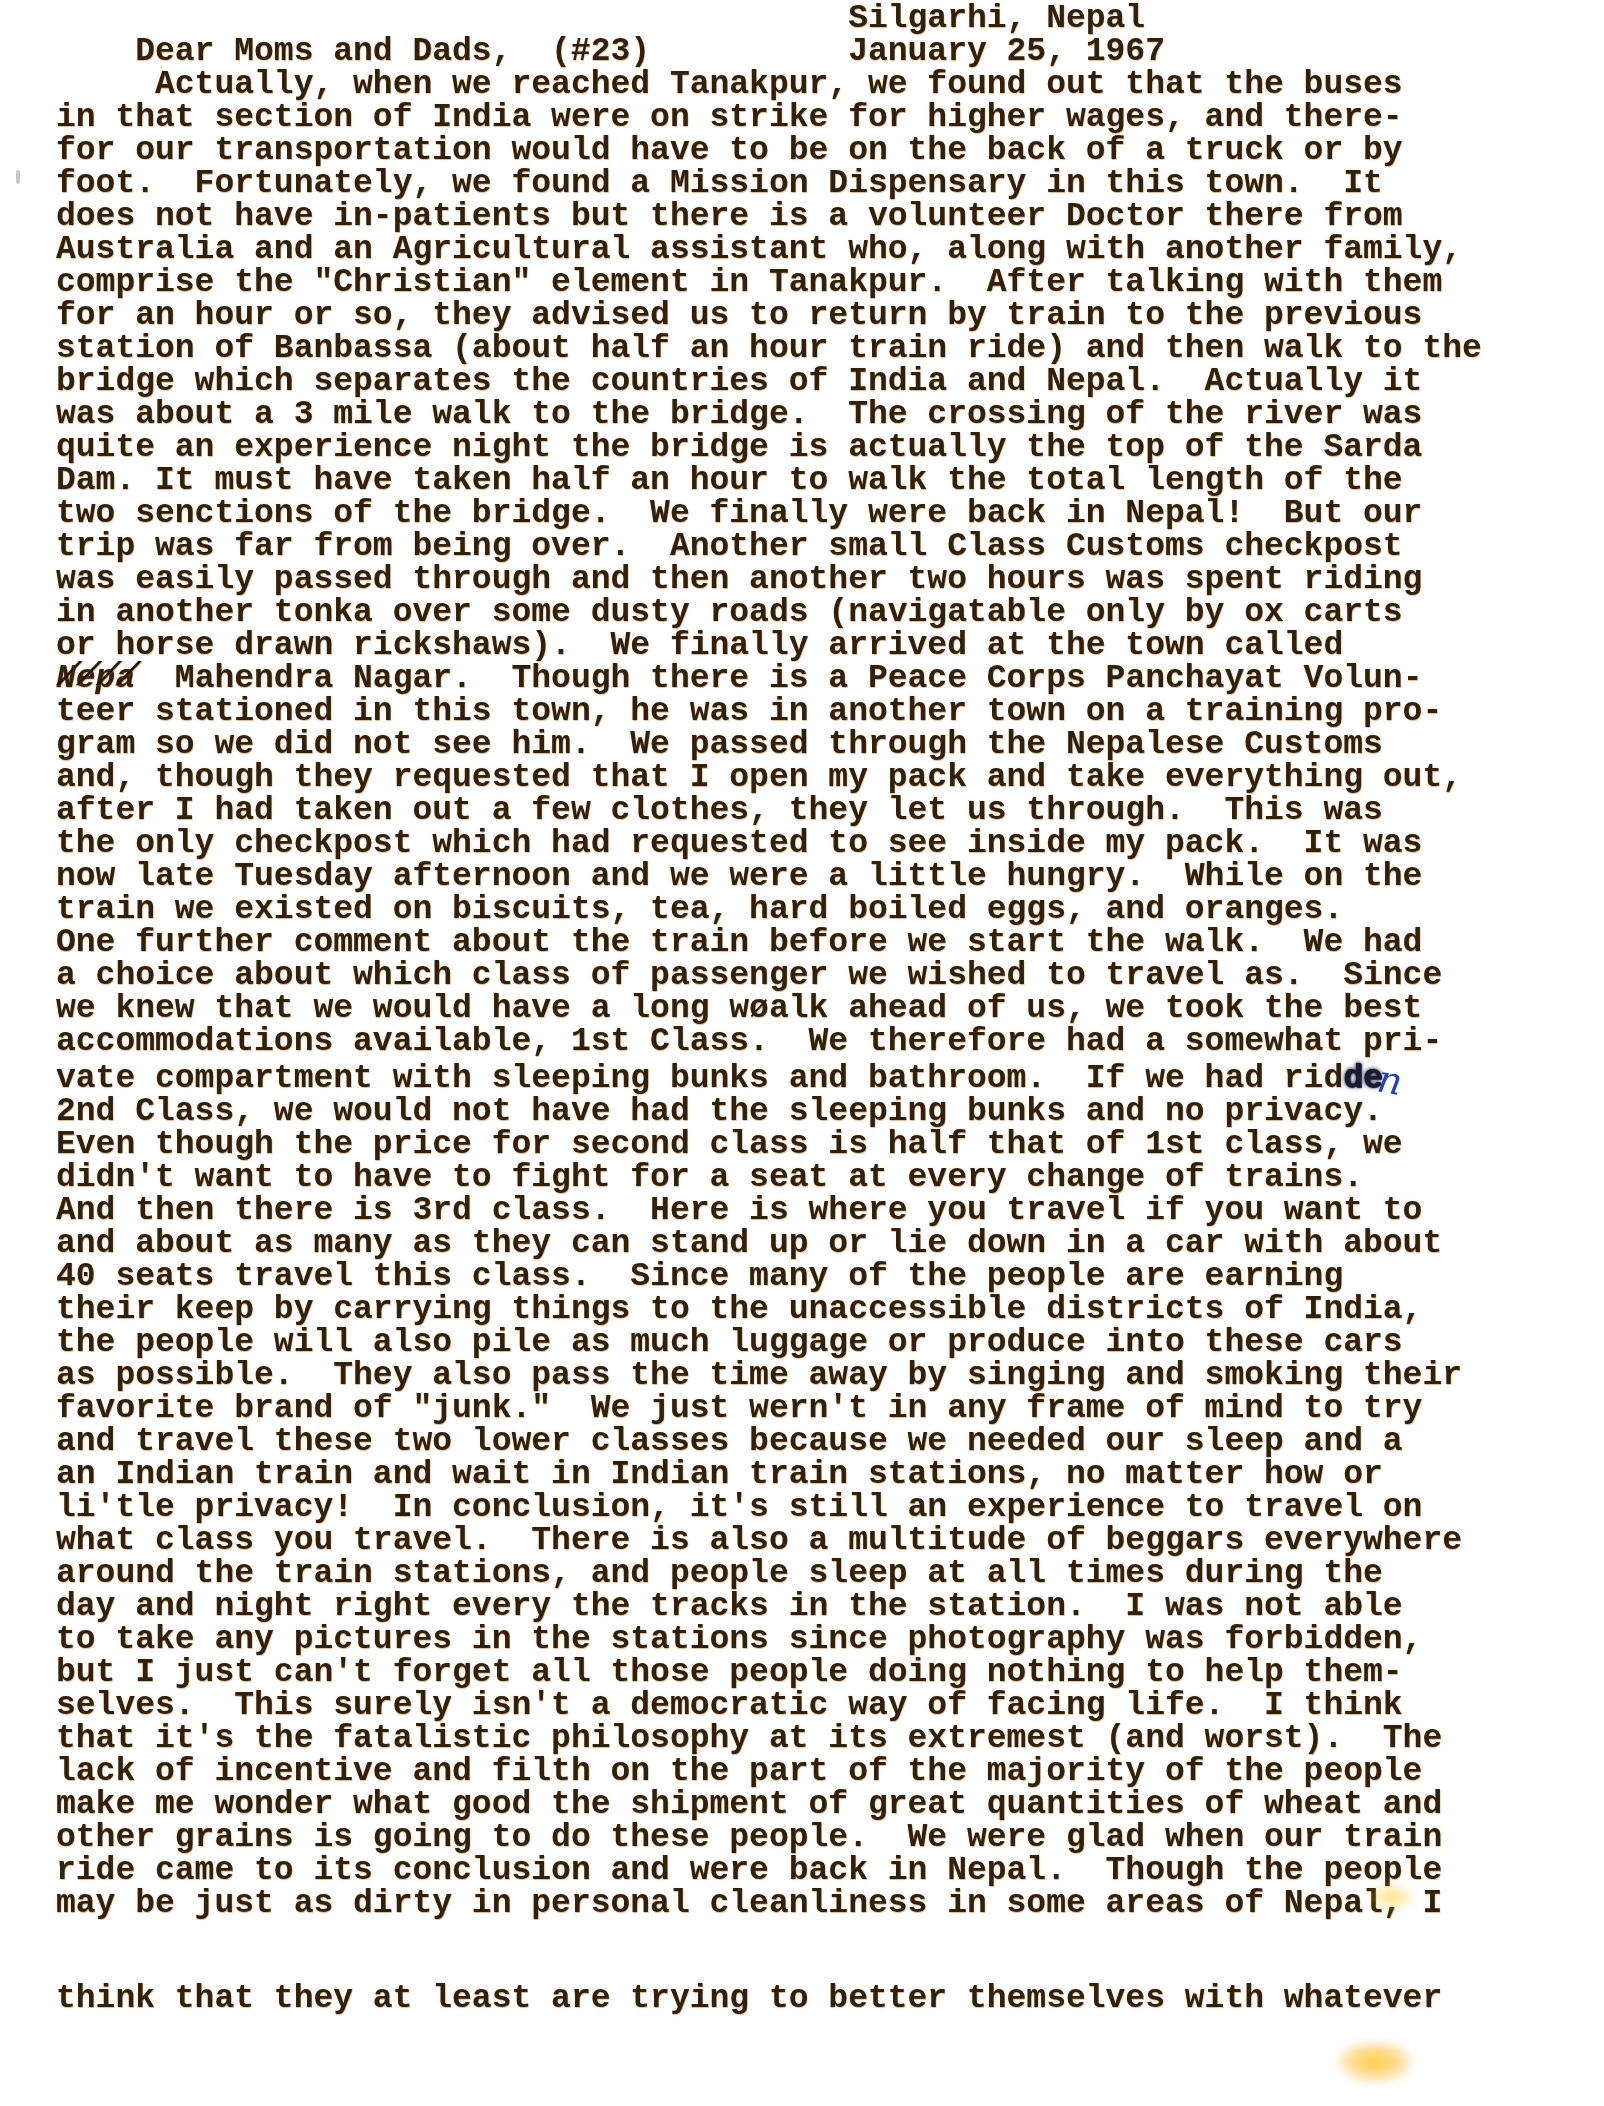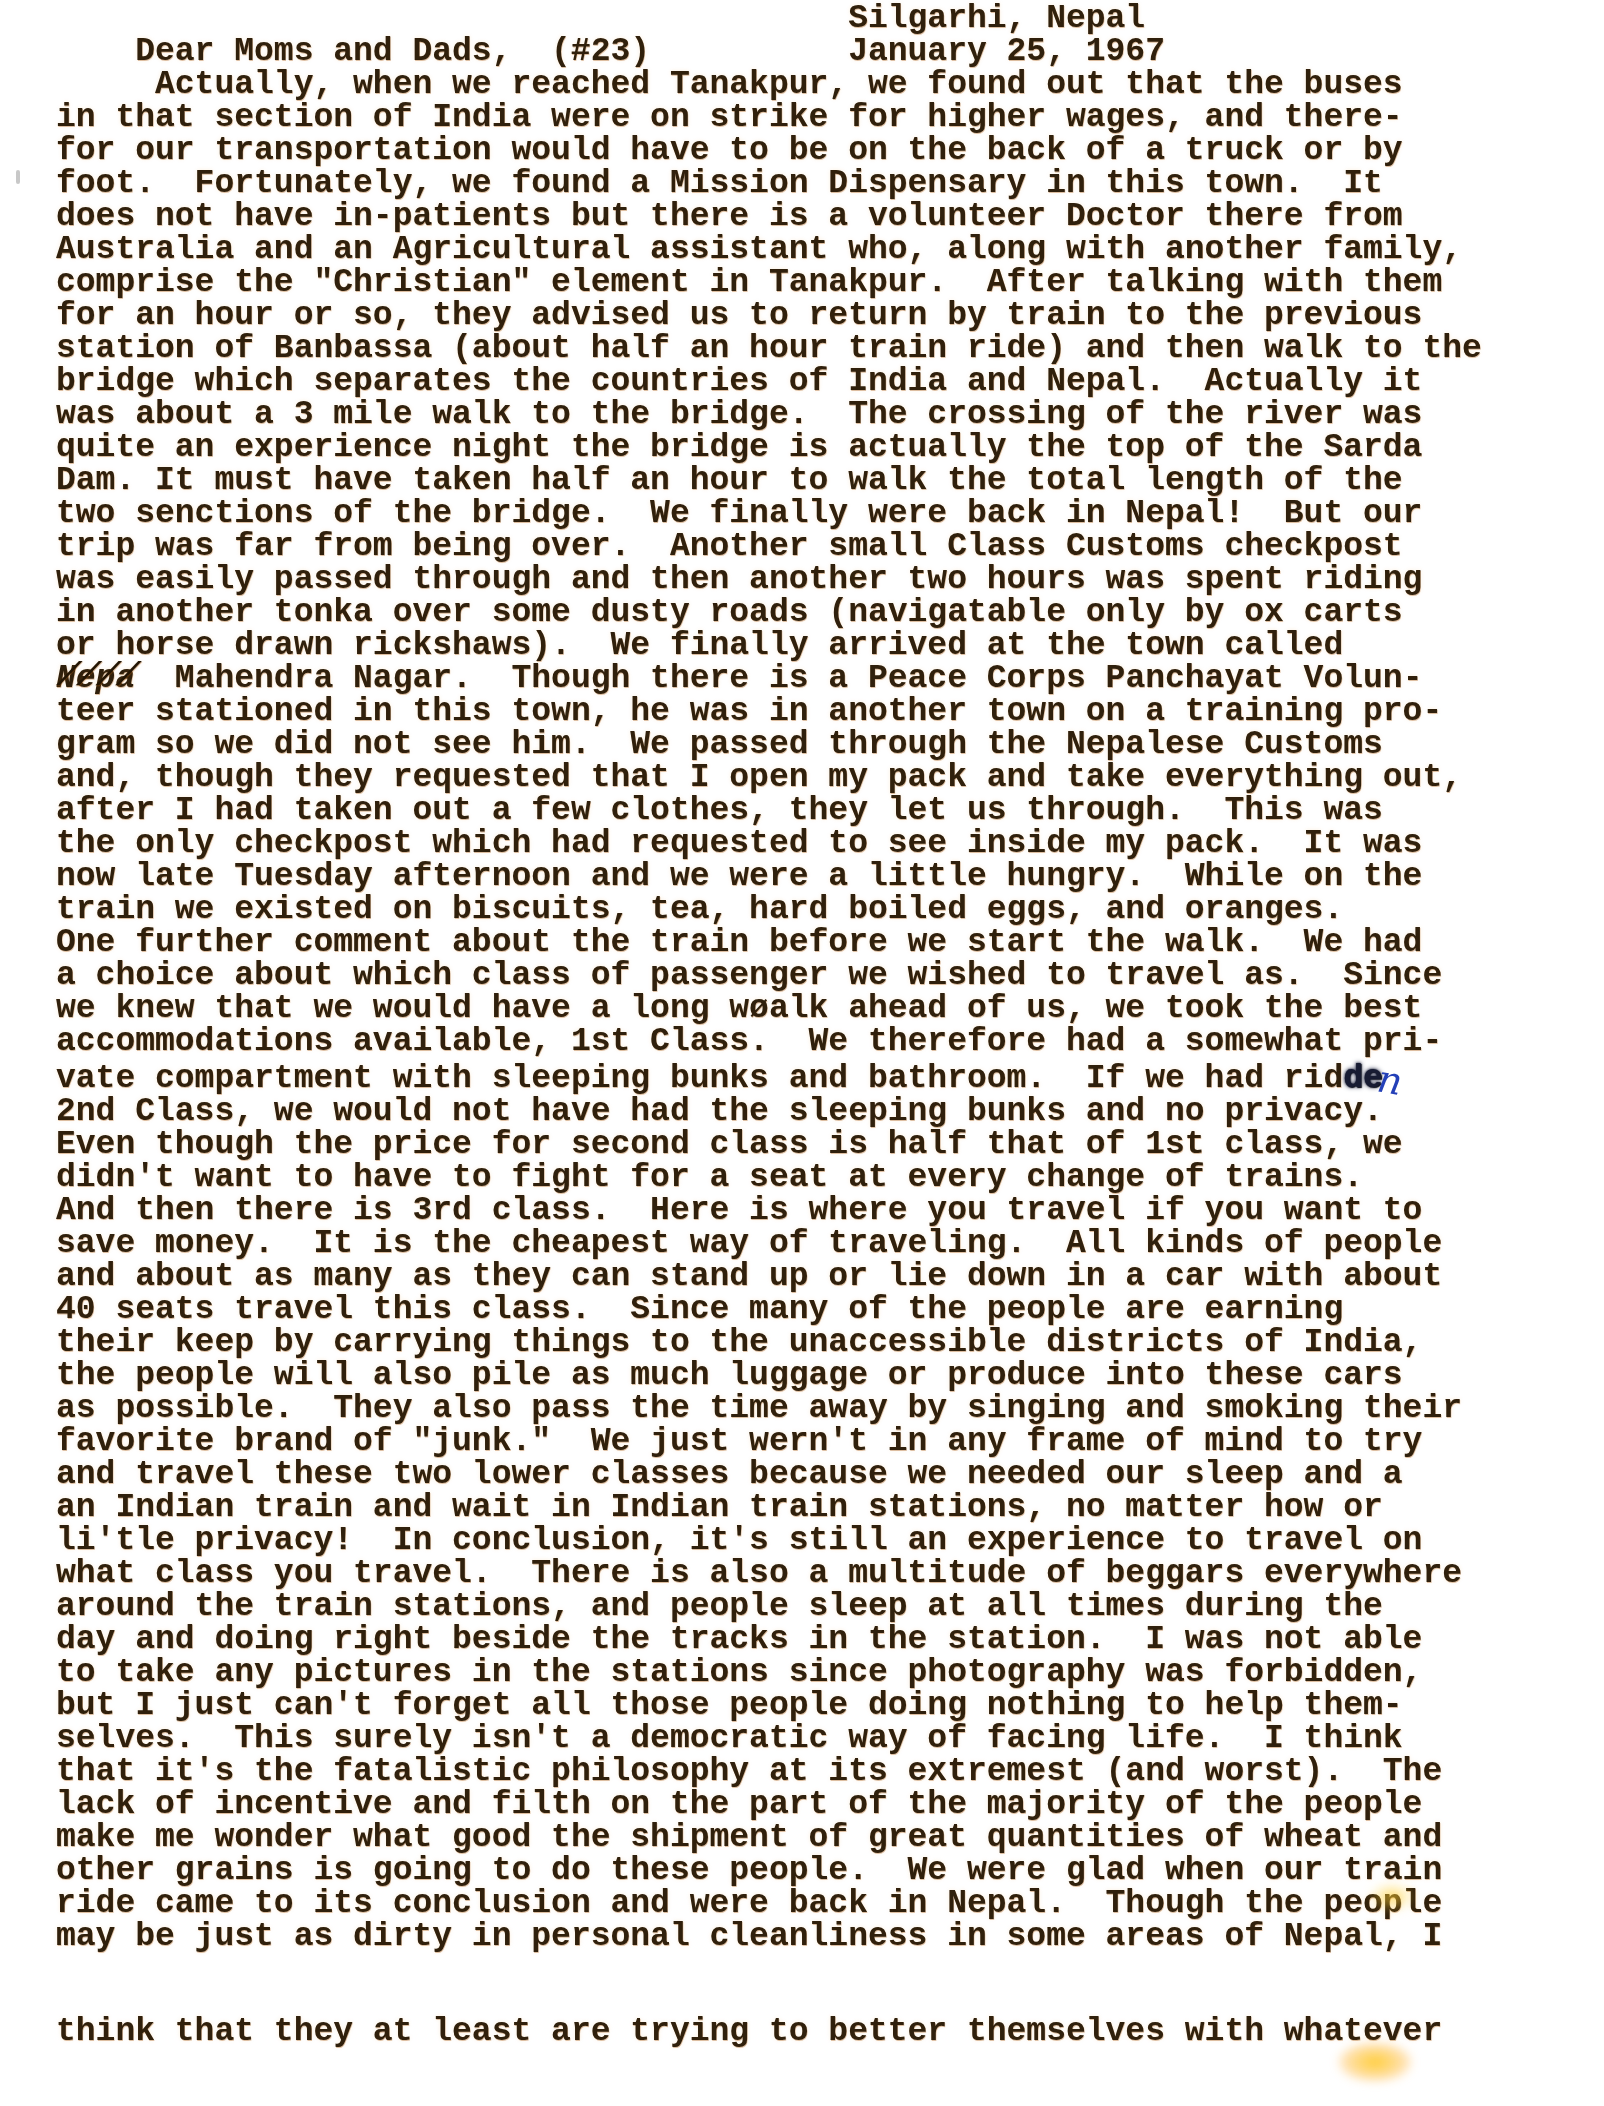--- a/index.html
+++ b/index.html
@@ -93,33 +93,32 @@
         <div class="line"><span>train we existed on biscuits, tea, hard boiled eggs, and oranges.</span></div>
         <div class="line"><span>One further comment about the train before we start the walk.  We had</span></div>
         <div class="line"><span>a choice about which class of passenger we wished to travel as.  Since</span></div>
         <div class="line"><span>we knew that we would have a long wøalk ahead of us, we took the best</span></div>
         <div class="line"><span>accommodations available, 1st Class.  We therefore had a somewhat pri-</span></div>
         <div class="line"><span>vate compartment with sleeping bunks and bathroom.  If we had rid</span><span class="blot">de</span><span class="hand">n</span></div>
         <div class="line"><span>2nd Class, we would not have had the sleeping bunks and no privacy.</span></div>
         <div class="line"><span>Even though the price for second class is half that of 1st class, we</span></div>
         <div class="line"><span>didn't want to have to fight for a seat at every change of trains.</span></div>
         <div class="line"><span>And then there is 3rd class.  Here is where you travel if you want to</span></div>
-        <div class="line"><span>save money.  It is the cheapest way of traveling.  All kinds of people</span></div>
         <div class="line"><span>and about as many as they can stand up or lie down in a car with about</span></div>
         <div class="line"><span>40 seats travel this class.  Since many of the people are earning</span></div>
         <div class="line"><span>their keep by carrying things to the unaccessible districts of India,</span></div>
         <div class="line"><span>the people will also pile as much luggage or produce into these cars</span></div>
         <div class="line"><span>as possible.  They also pass the time away by singing and smoking their</span></div>
         <div class="line"><span>favorite brand of "junk."  We just wern't in any frame of mind to try</span></div>
         <div class="line"><span>and travel these two lower classes because we needed our sleep and a</span></div>
         <div class="line"><span>an Indian train and wait in Indian train stations, no matter how or</span></div>
         <div class="line"><span>li'tle privacy!  In conclusion, it's still an experience to travel on</span></div>
         <div class="line"><span>what class you travel.  There is also a multitude of beggars everywhere</span></div>
         <div class="line"><span>around the train stations, and people sleep at all times during the</span></div>
-        <div class="line"><span>day and doing right beside the tracks in the station.  I was not able</span></div>
+        <div class="line"><span>day and night right every the tracks in the station.  I was not able</span></div>
         <div class="line"><span>to take any pictures in the stations since photography was forbidden,</span></div>
         <div class="line"><span>but I just can't forget all those people doing nothing to help them-</span></div>
         <div class="line"><span>selves.  This surely isn't a democratic way of facing life.  I think</span></div>
         <div class="line"><span>that it's the fatalistic philosophy at its extremest (and worst).  The</span></div>
         <div class="line"><span>lack of incentive and filth on the part of the majority of the people</span></div>
         <div class="line"><span>make me wonder what good the shipment of great quantities of wheat and</span></div>
         <div class="line"><span>other grains is going to do these people.  We were glad when our train</span></div>
         <div class="line"><span>ride came to its conclusion and were back in Nepal.  Though the people</span></div>
         <div class="line"><span>may be just as dirty in personal cleanliness in some areas of Nepal, I</span></div>
       </div>

